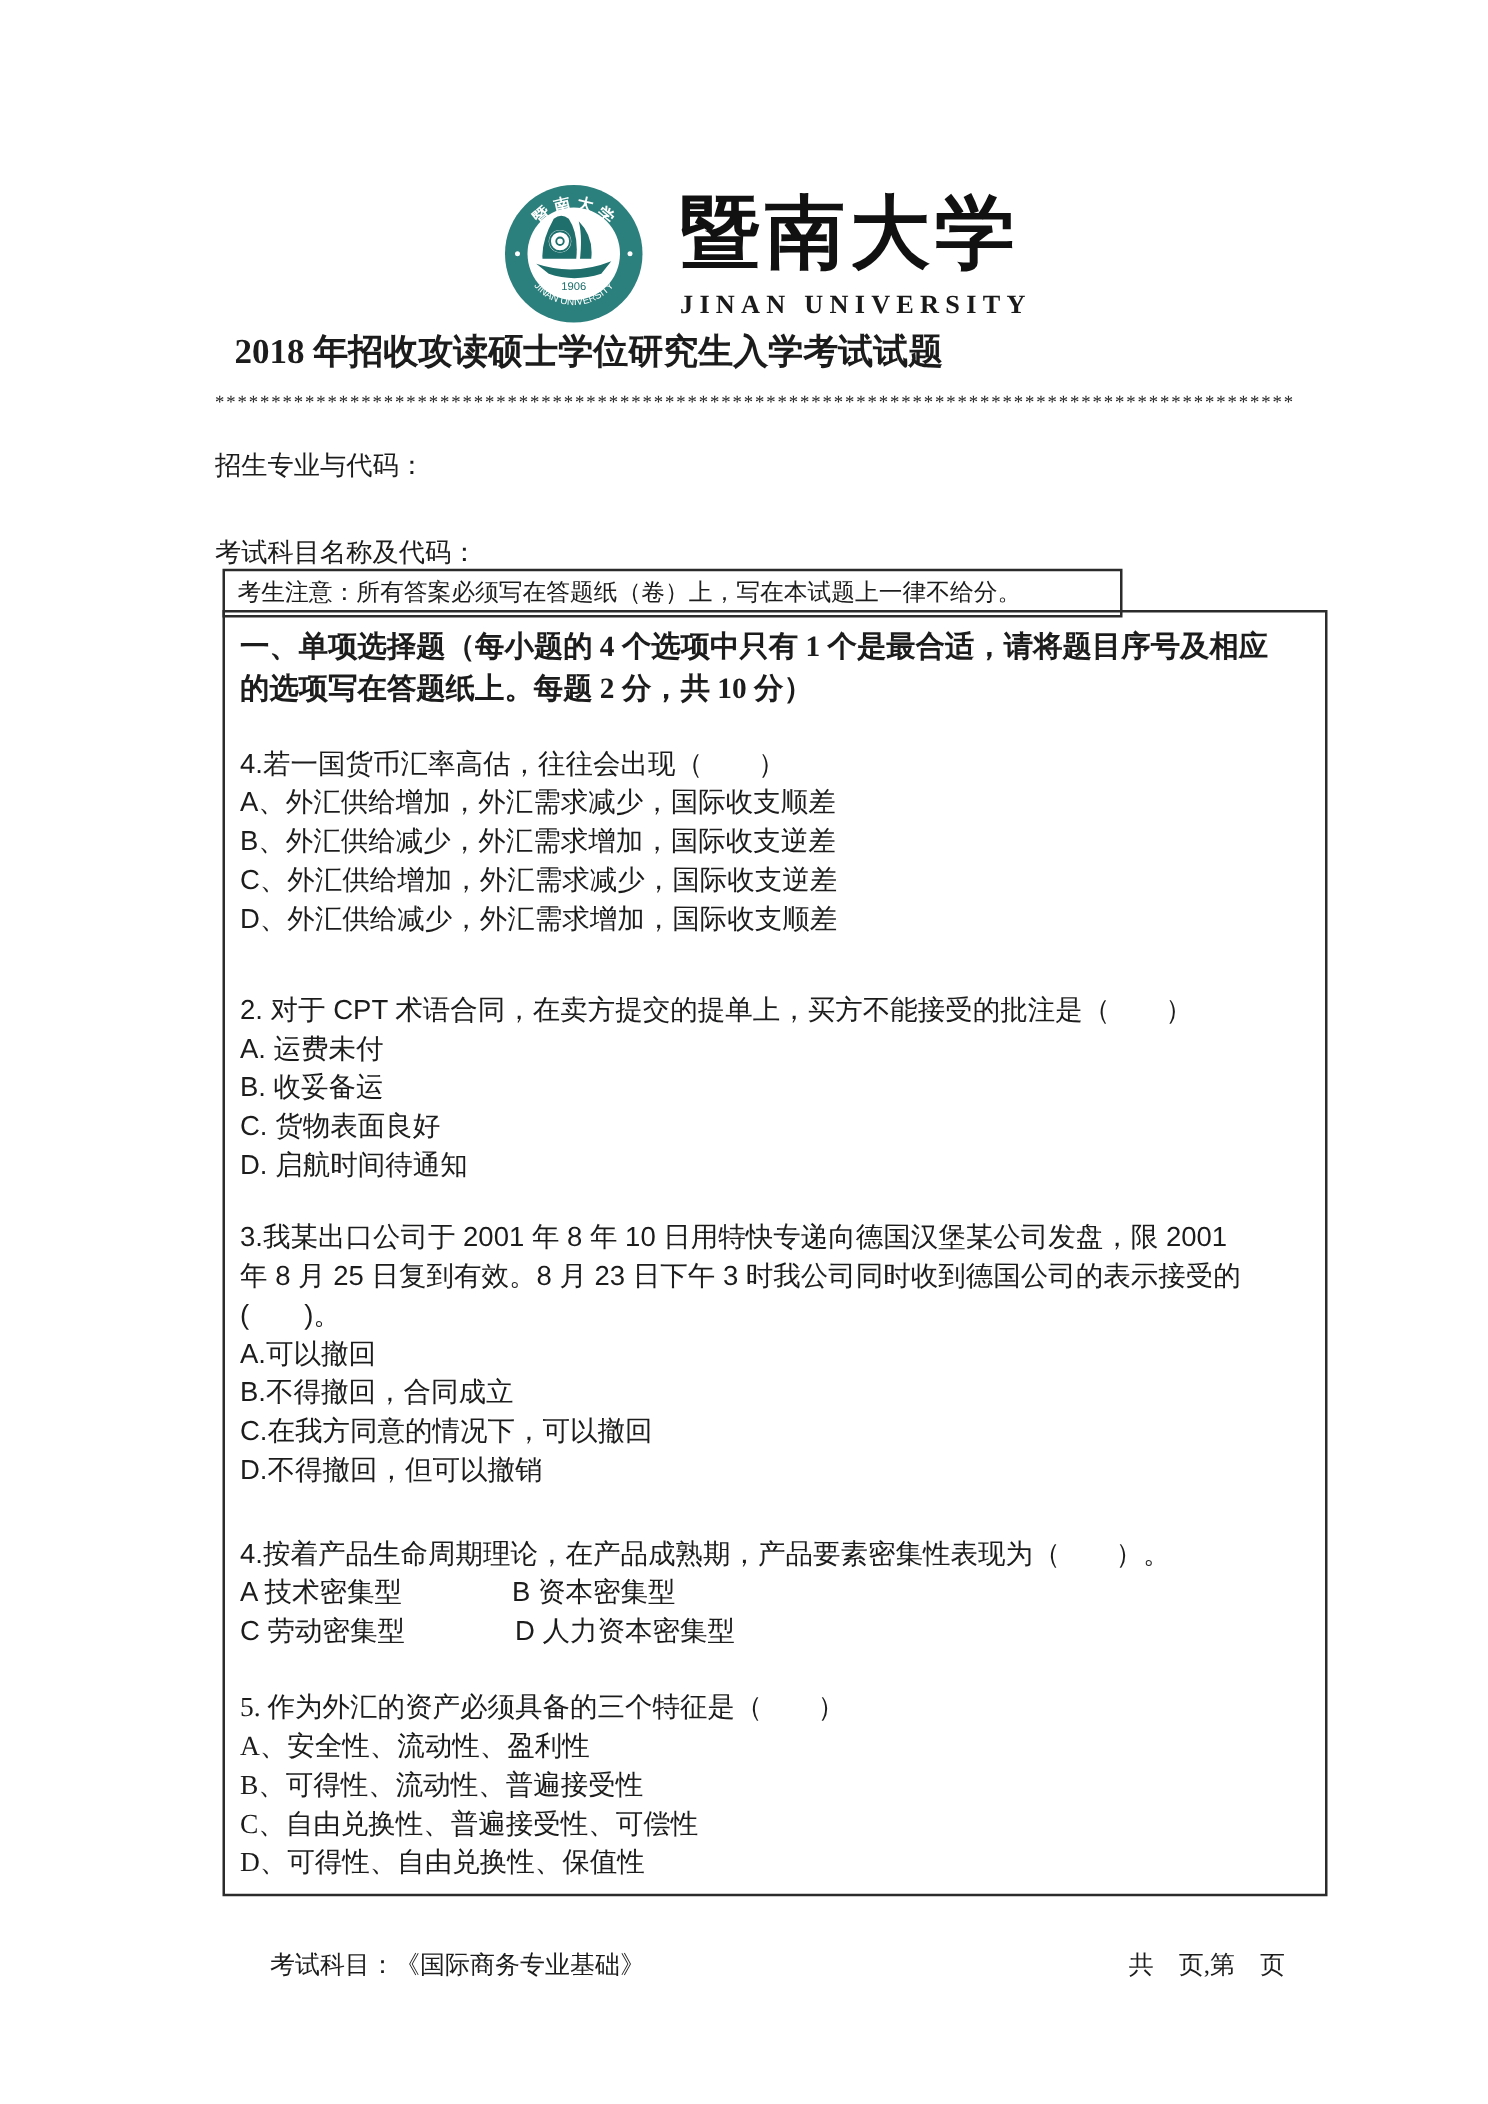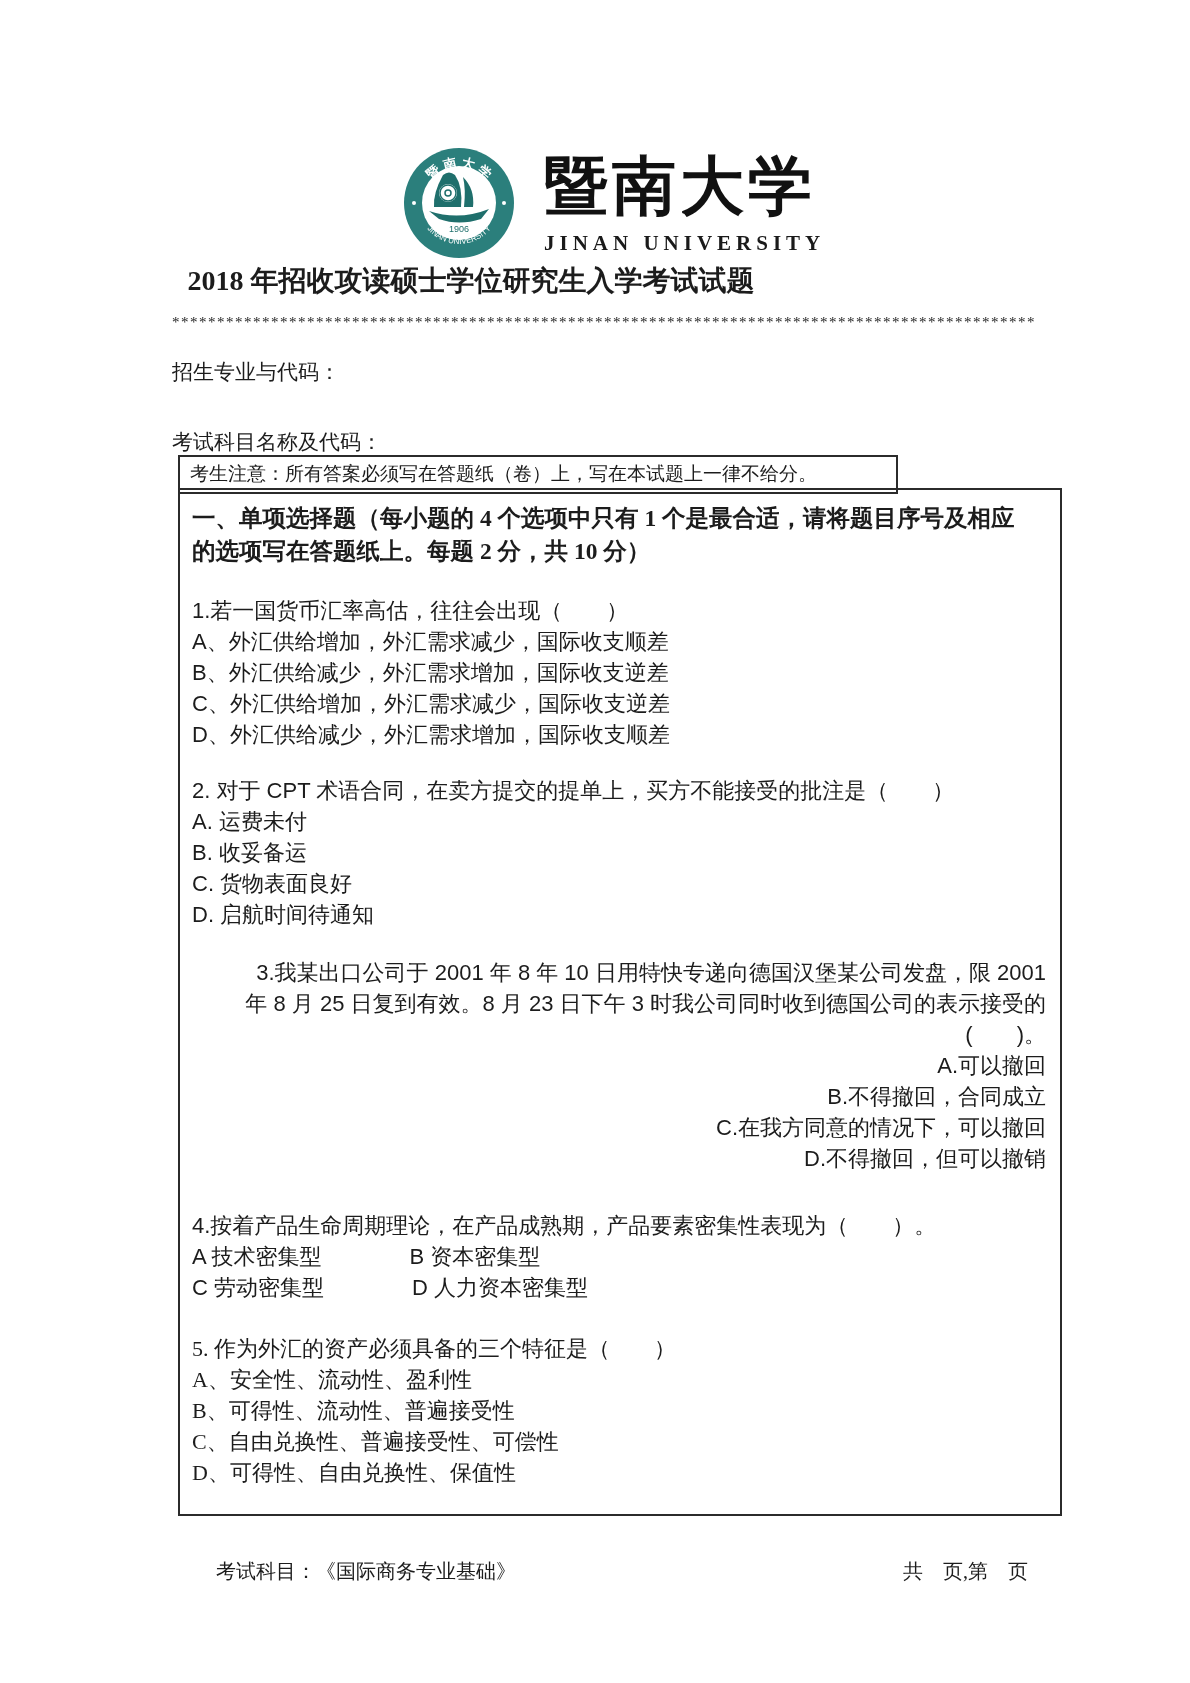--- a/index.html
+++ b/index.html
@@ -76,23 +76,23 @@
   .section-heading {
     font-weight: bold;
     font-size: 23.5px;
     line-height: 33px;
     font-family: Liberation Serif, serif;
   }
   .question { font-size: 22px; }
   .q-line { line-height: 31px; white-space: nowrap; }
   .q1 { margin-top: 27px; }
   .q1 .q-line { line-height: 31px; }
-  .q2 { margin-top: 25px; }
+  .q2 { margin-top: 42px; }
   .q2 .q-line { line-height: 31px; }
-  .q3 { margin-top: 27px; text-align: right; }
+  .q3 { margin-top: 27px; }
   .q4 { margin-top: 36px; }
   .q5 { margin-top: 30px; }
   .q5 .q-line { font-family: "Liberation Serif", "DejaVu Serif", serif; }
 
   
   .footer-left {
     position: absolute; top: 1558px; left: 216px;
     font-size: 20px;
     font-family: "Liberation Serif", "DejaVu Serif", serif;
   }
@@ -150,21 +150,21 @@
     <span>考生注意：所有答案必须写在答题纸（卷）上，写在本试题上一律不给分。</span>
   </div>
 
   <div class="question-box">
     <div class="section-heading">
       <div>一、单项选择题（每小题的 4 个选项中只有 1 个是最合适，请将题目序号及相应</div>
       <div>的选项写在答题纸上。每题 2 分，共 10 分）</div>
     </div>
 
     <div class="question q1">
-      <div class="q-line">1.若一国货币汇率高估，往往会出现（　　）</div>
+      <div class="q-line">4.若一国货币汇率高估，往往会出现（　　）</div>
       <div class="q-line">A、外汇供给增加，外汇需求减少，国际收支顺差</div>
       <div class="q-line">B、外汇供给减少，外汇需求增加，国际收支逆差</div>
       <div class="q-line">C、外汇供给增加，外汇需求减少，国际收支逆差</div>
       <div class="q-line">D、外汇供给减少，外汇需求增加，国际收支顺差</div>
     </div>
 
     <div class="question q2">
       <div class="q-line">2. 对于 CPT 术语合同，在卖方提交的提单上，买方不能接受的批注是（　　）</div>
       <div class="q-line">A. 运费未付</div>
       <div class="q-line">B. 收妥备运</div>

